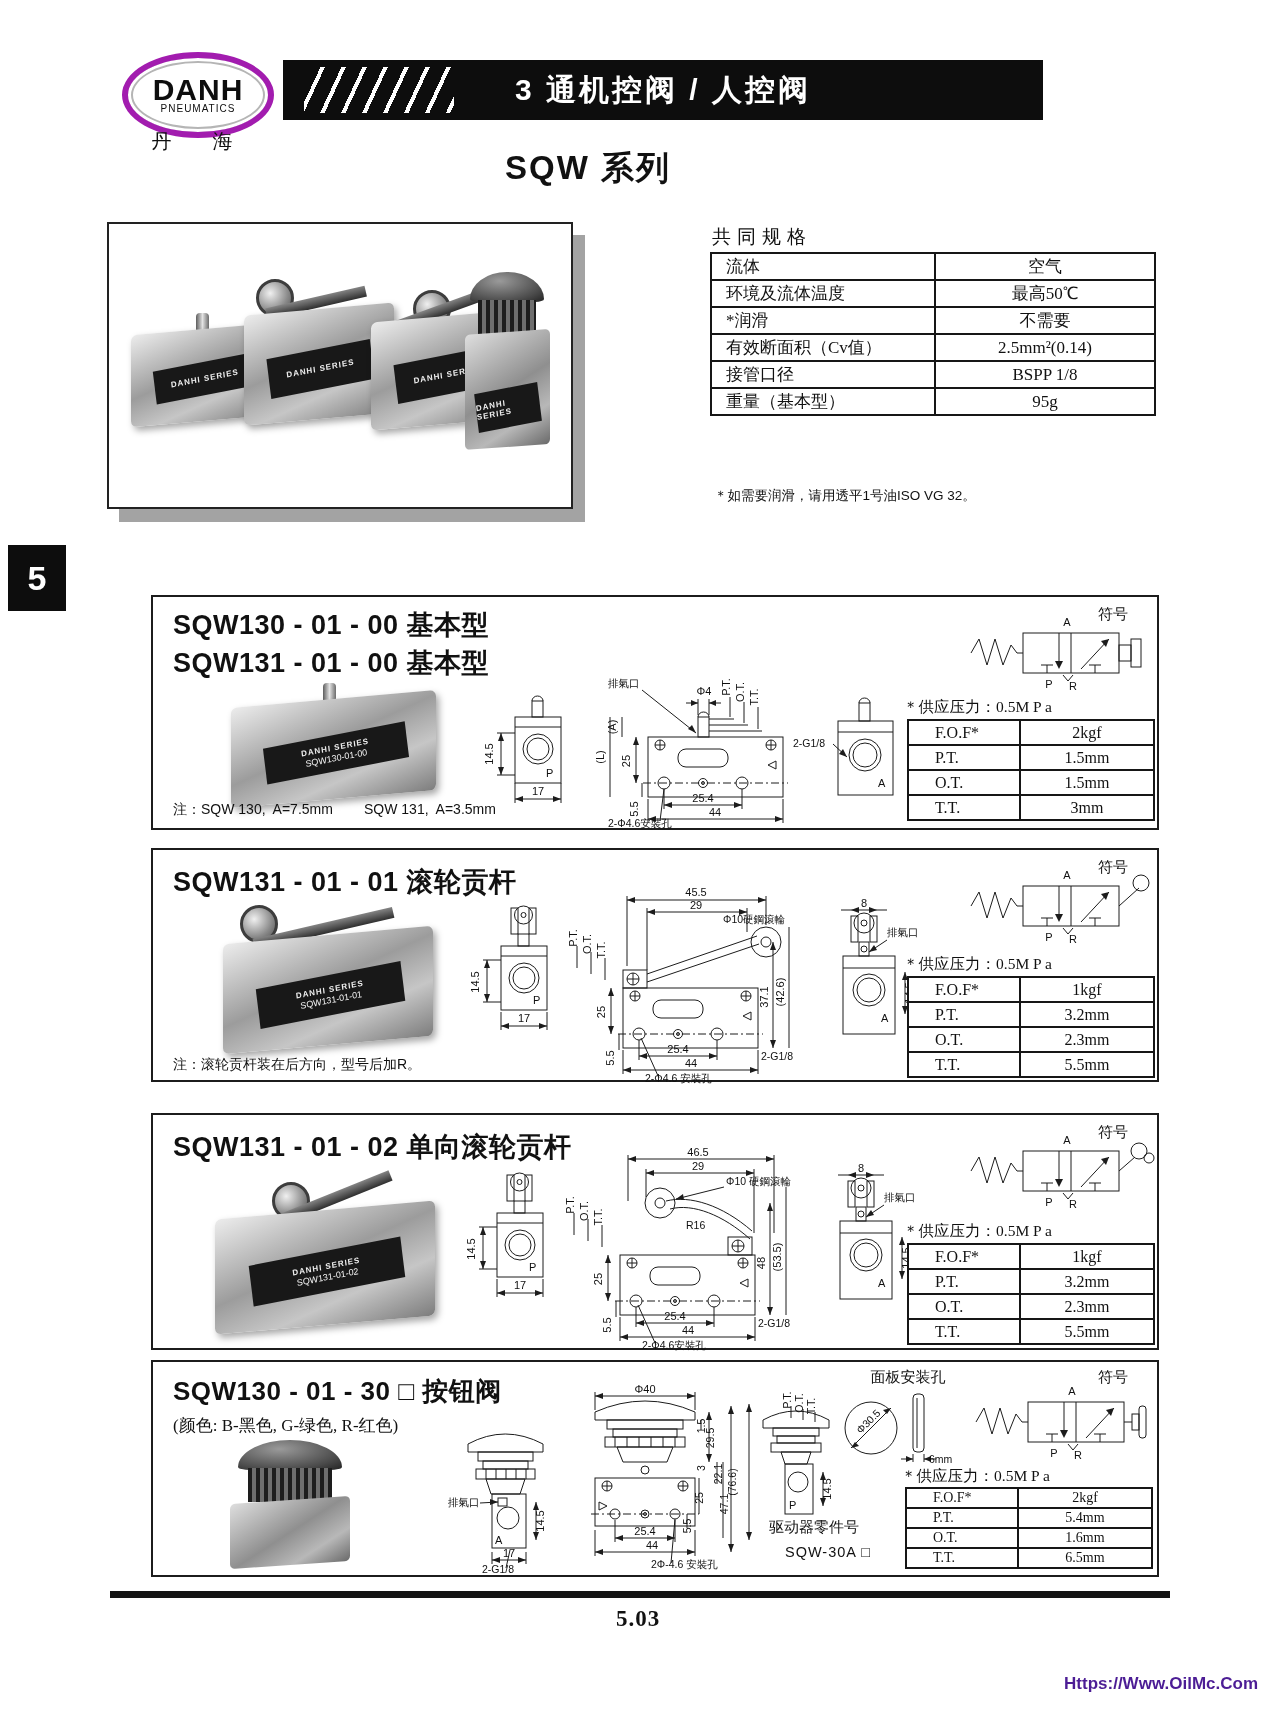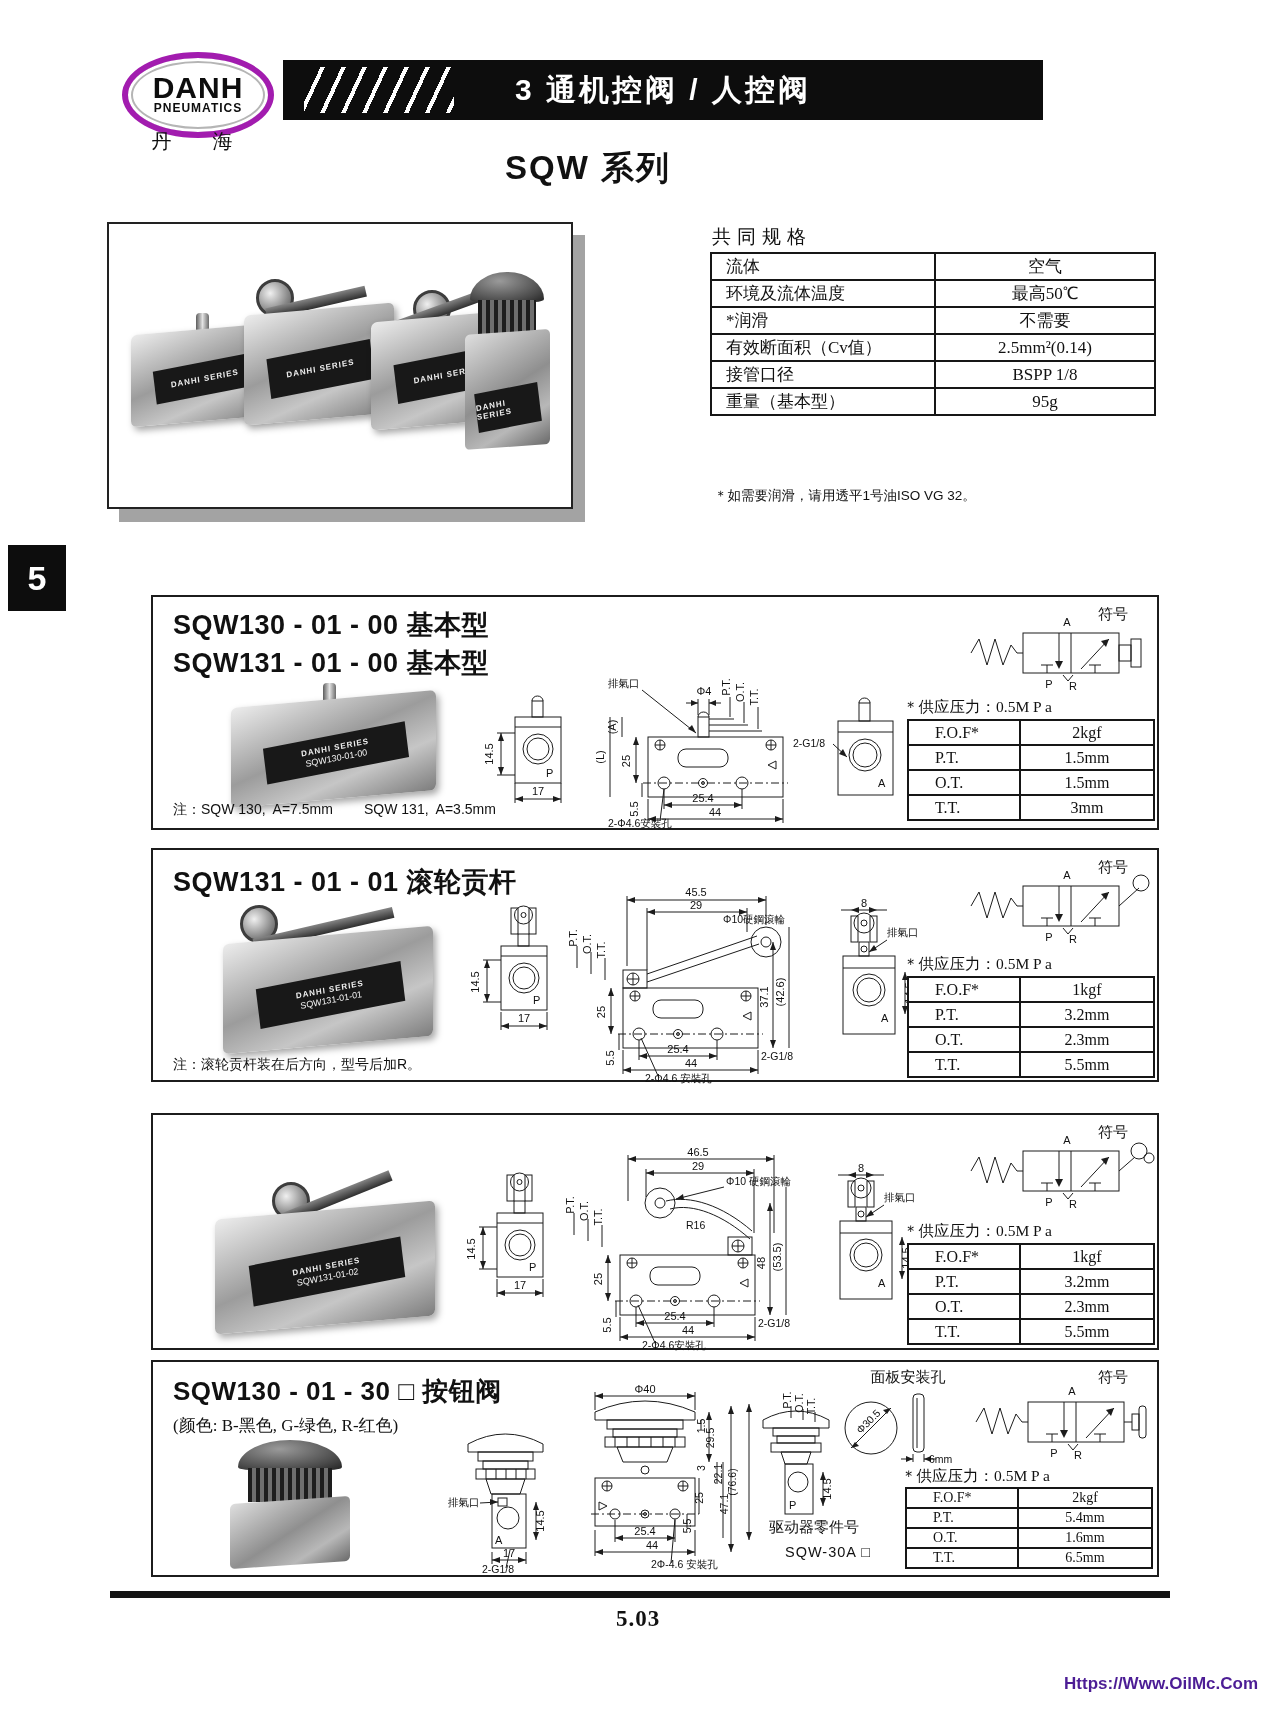--- a/index.html
+++ b/index.html
@@ -3,21 +3,21 @@
 <meta charset="utf-8">
 <style>
   html,body{margin:0;padding:0;background:#fff;}
   .page{position:relative;width:1276px;height:1719px;background:#fff;overflow:hidden;
         font-family:"Liberation Serif",serif;color:#111;}
   
   .logo-oval{position:absolute;left:122px;top:52px;width:140px;height:74px;border:6px solid #a21caf;
              border-radius:50%;box-shadow:inset 0 0 0 3px #fff, inset 0 0 0 5px #b5b5b5;
              display:flex;flex-direction:column;align-items:center;justify-content:center;}
   .logo-name{font-family:"Liberation Sans",sans-serif;font-weight:900;font-size:30px;letter-spacing:1px;color:#0d0d0d;line-height:26px;}
-  .logo-sub{font-family:"Liberation Sans",sans-serif;font-weight:bold;font-size:12px;letter-spacing:1px;color:#0d0d0d;}
+  .logo-sub{font-family:"Liberation Sans",sans-serif;font-weight:normal;font-size:10px;letter-spacing:1px;color:#0d0d0d;}
   .logo-cn{position:absolute;left:122px;top:128px;width:140px;text-align:center;font-size:20px;letter-spacing:18px;text-indent:18px;font-weight:normal;}
   .banner{position:absolute;left:283px;top:60px;width:760px;height:60px;border:3px solid #0d0d0d;background:#fff;padding:0;box-sizing:border-box;}
   .banner-inner{position:relative;width:100%;height:100%;background:#0d0d0d;display:flex;align-items:center;justify-content:center;}
   .banner-stripes{position:absolute;left:18px;top:4px;bottom:4px;width:150px;
              background:repeating-linear-gradient(115deg,transparent 0 15px,#fff 15px 19px);}
   .banner-title{color:#fff;font-family:"Liberation Sans",sans-serif;font-weight:bold;font-size:30px;letter-spacing:3px;}
   .series-title{position:absolute;left:0;right:100px;top:146px;text-align:center;
              font-family:"Liberation Sans",sans-serif;font-weight:bold;font-size:33px;letter-spacing:2px;}
   
   .photo-box{position:absolute;left:107px;top:222px;width:462px;height:283px;border:2px solid #222;background:#fff;
@@ -496,20 +496,21 @@
       <tr>
             <td class="k">T.T.</td>
             <td class="v">5.5mm</td>
           </tr>
     </tbody>
       </table>
     <div class="note" style="left:20px;top:206px">注：滚轮贡杆装在后方向，型号后加R。</div>
   </section>
 
   <section class="sec" style="top:1113px;height:237px">
+    <div class="sec-title" style="left:20px;top:14px">SQW131 - 01 - 02 单向滚轮贡杆</div>
 
     <div class="photo" style="left:62px;top:95px;width:220px;height:115px">
       <div class="ph-roller" style="left:26%;top:-28px"></div>
       <div class="ph-lever" style="transform:rotate(-22deg)"></div>
       <div class="ph-body"></div>
       <div class="ph-band">
         <div class="ph-brand">DANHI SERIES</div>
         <div class="ph-model">SQW131-01-02</div>
       </div>
     </div>

